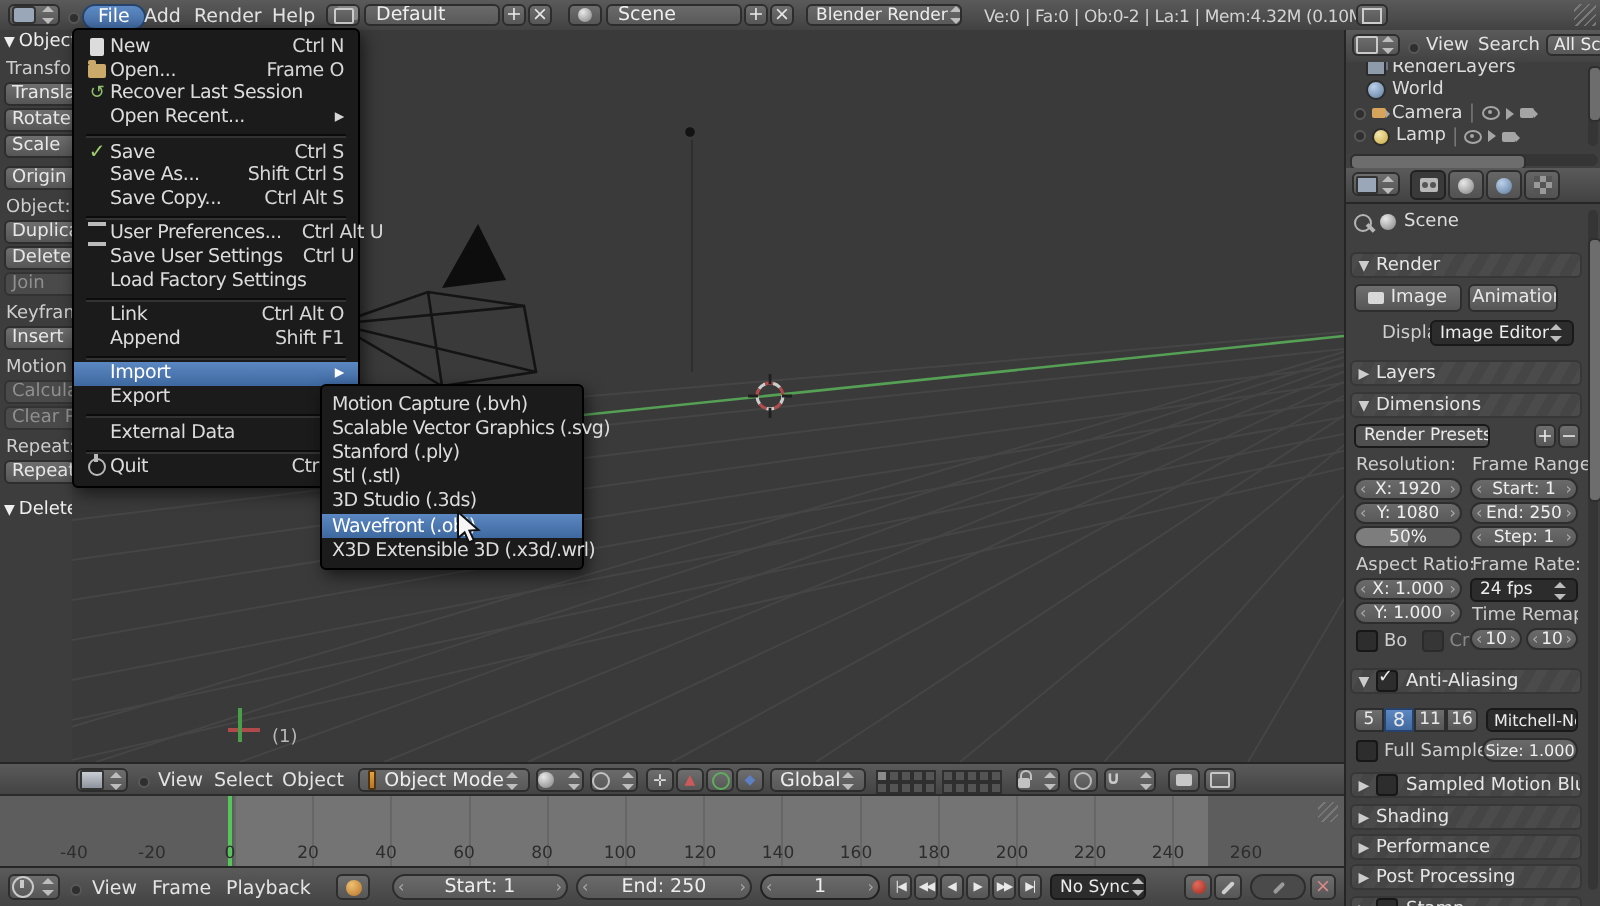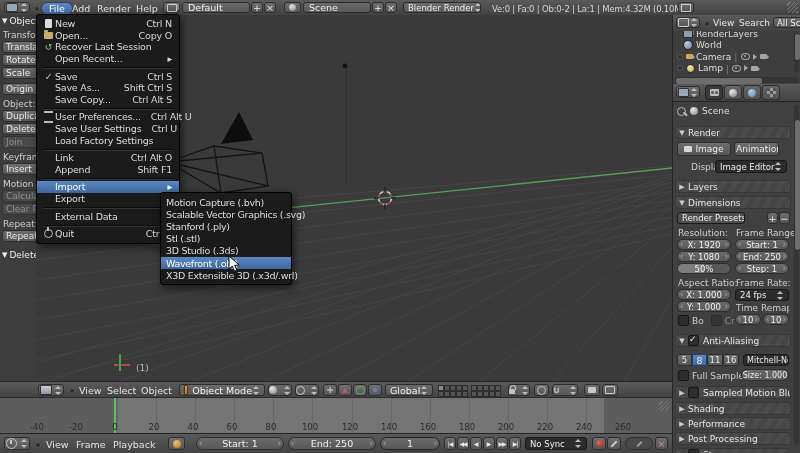--- a/index.html
+++ b/index.html
@@ -350,21 +350,21 @@
         <span class="ra">›</span>
     </div>
     <div class="abs row" style="left:444px;top:3px;gap:1px;">
       <div class="btn" style="width:12px;height:13px;font-size:6px;letter-spacing:-1px;">|◀</div>
       <div class="btn" style="width:12px;height:13px;font-size:6px;letter-spacing:-1px;">◀◀</div>
       <div class="btn" style="width:12px;height:13px;font-size:6px;">◀</div>
       <div class="btn" style="width:12px;height:13px;font-size:6px;">▶</div>
       <div class="btn" style="width:12px;height:13px;font-size:6px;letter-spacing:-1px;">▶▶</div>
       <div class="btn" style="width:12px;height:13px;font-size:6px;letter-spacing:-1px;">▶|</div>
     </div>
-    <div class="abs ddark" style="left:525px;top:3px;width:62px;height:13px;padding:0 4px;font-size:8.5px;">
+    <div class="abs ddark" style="left:525px;top:3px;width:48px;height:13px;padding:0 4px;font-size:8.5px;">
       <span>No Sync</span>
         <span class="updn"></span>
     </div>
     <div class="abs btn" style="left:592px;top:3px;width:14px;height:13px;">
         <span style="width:7px;height:7px;border-radius:50%;background:radial-gradient(circle at 35% 30%,#e06a5a,#a02a20);"></span>
       </div>
     <div class="abs btn" style="left:607px;top:3px;width:14px;height:13px;">
         <span style="width:8px;height:2px;background:#cfcfcf;transform:rotate(-45deg);border-radius:1px;"></span>
       </div>
     <div class="abs fld" style="left:625px;top:3px;width:28px;height:13px;border-radius:7px;background:#4a4a4a;">
@@ -630,21 +630,21 @@
           <span class="ico-file"></span>
         </span>
         <span>New</span>
         <span class="ms">Ctrl N</span>
       </div>
     <div class="mi">
         <span class="mic">
           <span class="ico-folder"></span>
         </span>
         <span>Open...</span>
-        <span class="ms">Copy O</span>
+        <span class="ms">Frame O</span>
       </div>
     <div class="mi">
         <span class="mic">
           <span class="ico-recover"></span>
         </span>
         <span>Recover Last Session</span>
       </div>
     <div class="mi">
         <span class="mic"></span>
         <span>Open Recent...</span>

